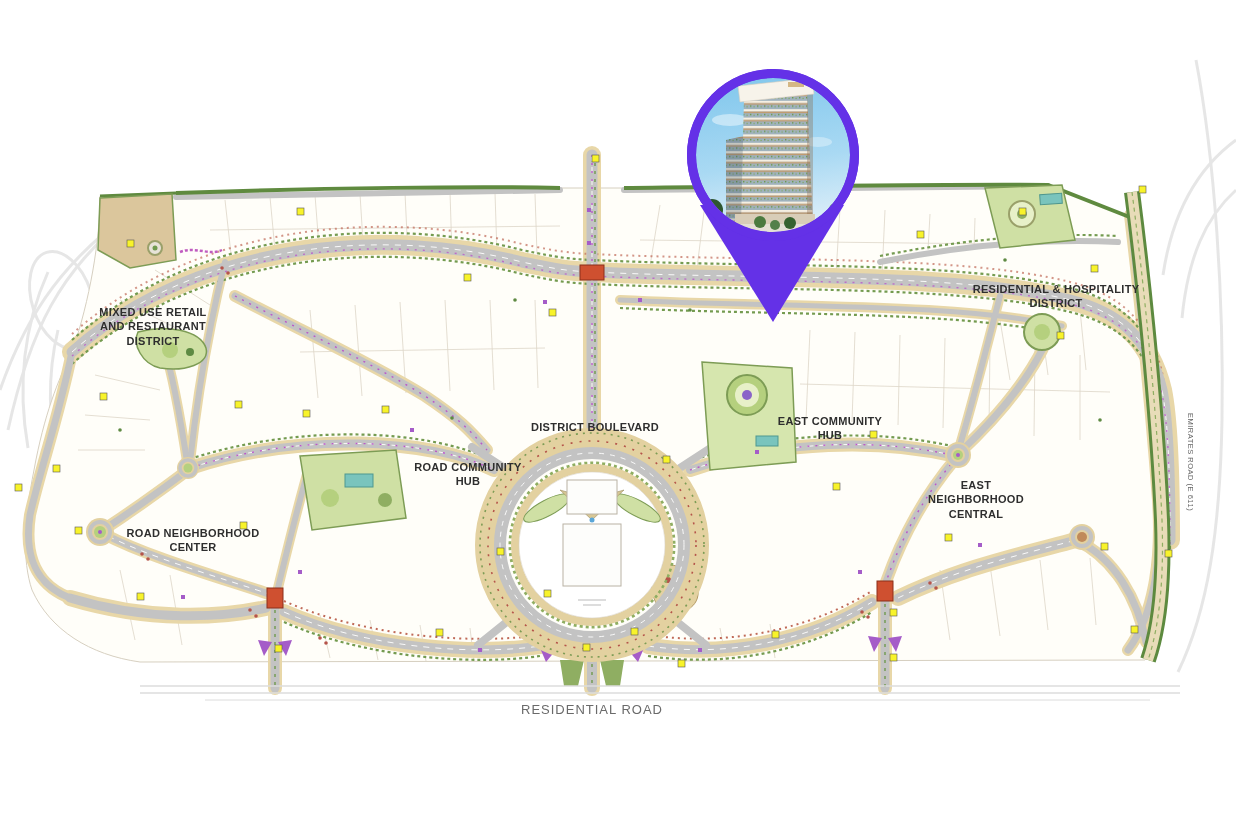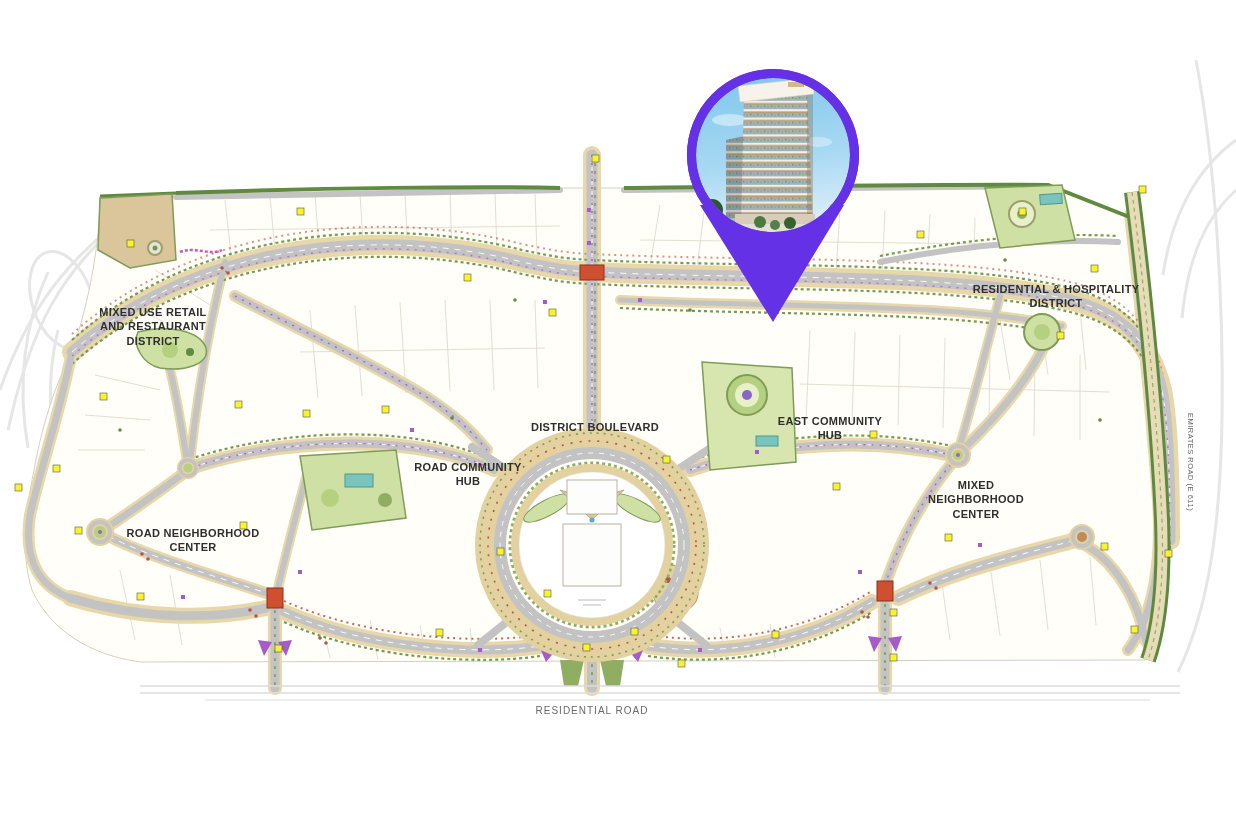--- a/index.html
+++ b/index.html
@@ -2,21 +2,21 @@
 <html><head>
 <meta charset="utf-8">
 <style>
   html,body{margin:0;padding:0;background:#ffffff;}
   #stage{position:relative;width:1236px;height:824px;background:#ffffff;overflow:hidden;
          font-family:"Liberation Sans",sans-serif;}
   #planSvg{position:absolute;left:0;top:0;}
   .map-label{position:absolute;transform:translate(-50%,-50%);text-align:center;
              font-weight:bold;font-size:11px;line-height:1.3;color:#2e2e2e;
              letter-spacing:.3px;font-family:"Liberation Sans",sans-serif;}
-  .map-label.light{font-weight:normal;color:#6a6a6a;letter-spacing:1px;font-size:10px;}
+  .map-label.light{font-weight:normal;color:#6a6a6a;letter-spacing:1px;font-size:13px;}
   .map-label.vertical{writing-mode:vertical-rl;transform:translate(-50%,-50%);
              font-weight:normal;color:#666;font-size:7.5px;letter-spacing:.5px;}
   .w130{width:130px;} .w115{width:115px;} .w150{width:150px;} .w125{width:125px;}
   .w175{width:175px;} .w210{width:210px;}
 </style>
 </head>
 <body>
 
 <div id="stage">
 
@@ -401,18 +401,18 @@
     </g>
     <circle cx="773" cy="155" r="81.5" fill="none" stroke="#6431e7" stroke-width="9"></circle>
   </g>
 </svg>
 
 <div class="map-label w130" style="left:153px;top:326px">MIXED USE RETAIL AND RESTAURANT DISTRICT</div>
 <div class="map-label w210" style="left:595px;top:427px">DISTRICT BOULEVARD</div>
 <div class="map-label w115" style="left:468px;top:474px">ROAD COMMUNITY HUB</div>
 <div class="map-label w115" style="left:830px;top:428px">EAST COMMUNITY HUB</div>
 <div class="map-label w150" style="left:193px;top:540px">ROAD NEIGHBORHOOD CENTER</div>
-<div class="map-label w125" style="left:976px;top:499px">MIXED NEIGHBORHOOD CENTER</div>
+<div class="map-label w125" style="left:976px;top:499px">EAST NEIGHBORHOOD CENTRAL</div>
 <div class="map-label w175" style="left:1056px;top:296px">RESIDENTIAL &amp; HOSPITALITY DISTRICT</div>
 <div class="map-label light w210" style="left:592px;top:710px">RESIDENTIAL ROAD</div>
 <div class="map-label vertical" style="left:1190px;top:462px;height:140px">EMIRATES ROAD (E 611)</div>
 
 </div>
 
 </body></html>

